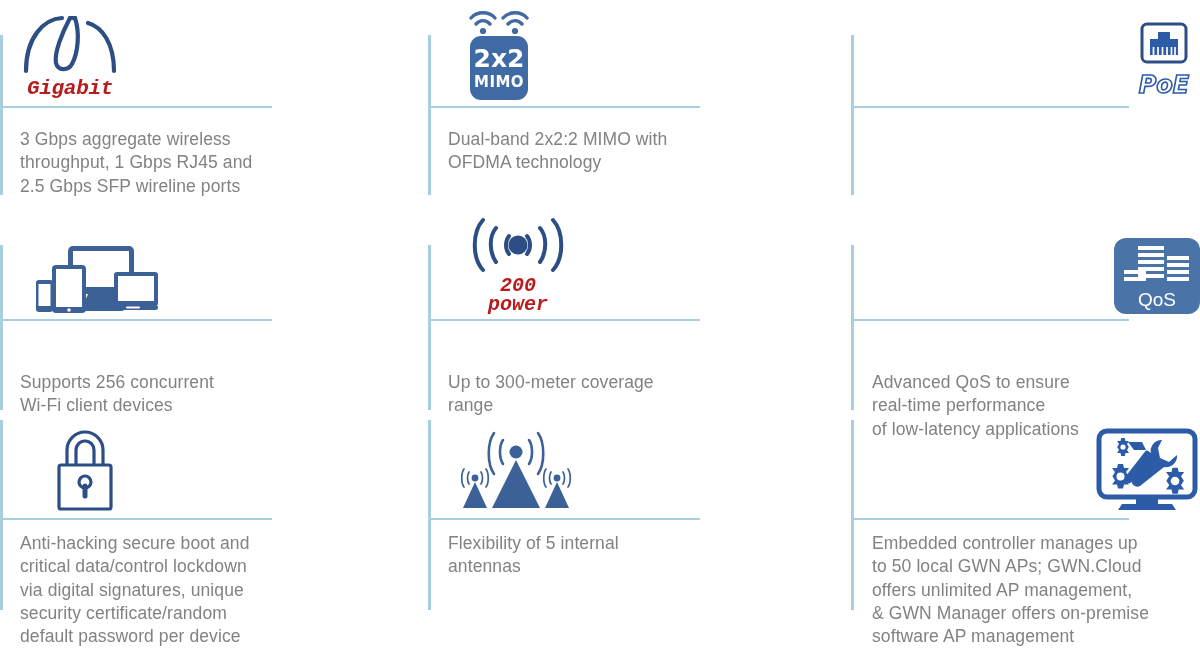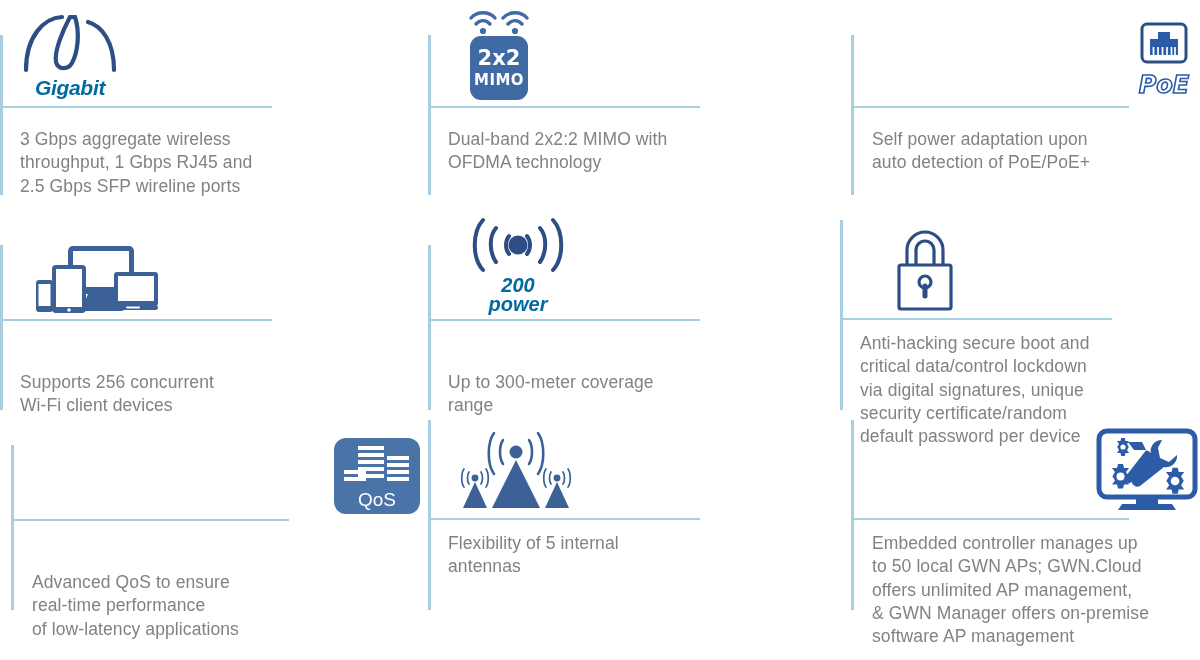--- a/index.html
+++ b/index.html
@@ -97,42 +97,42 @@
   .c2 .h-rule { left: 8px; }
   .c2 .icon-area { left: 26px; }
   .c2 .desc { left: 28px; }
 
   .c3 .v-rule { left: 11px; }
   .c3 .h-rule { left: 11px; }
   .c3 .icon-area { left: 30px; justify-content: flex-end; }
   .c3 .desc { left: 32px; }
 
   .logo-text {
-    font-family: Liberation Sans, sans-serif;
+    font-family: Liberation Mono, monospace;
     font-weight: bold;
     font-style: italic;
-    color: #0369a1;
+    color: #b91c1c;
   }
   .gigabit-word { font-size: 21px; letter-spacing: -0.3px; margin-top: 2px; }
 
   .mimo-box {
     background: #3f6aa3;
     border-radius: 11px;
     width: 58px;
     height: 64px;
     display: flex;
     flex-direction: column;
     align-items: center;
     justify-content: center;
     color: #ffffff;
   }
   .mimo-big {
     font-family: "DejaVu Sans", sans-serif;
     font-weight: bold;
-    font-size: 21px;
+    font-size: 25px;
     line-height: 1;
   }
   .mimo-small {
     font-family: "DejaVu Sans", sans-serif;
     font-weight: bold;
     font-size: 15px;
     line-height: 1;
     margin-top: 4px;
     letter-spacing: 0.4px;
   }
@@ -223,22 +223,20 @@
             <line x1="27" y1="25" x2="27" y2="33"></line>
             <line x1="31.5" y1="25" x2="31.5" y2="33"></line>
             <line x1="35" y1="25" x2="35" y2="33"></line>
           </g>
         </svg>
         <svg width="72" height="30" viewBox="0 0 72 30" style="margin-top:2px;">
           <text x="36" y="23" text-anchor="middle" font-family="DejaVu Sans, sans-serif" font-size="24" font-weight="bold" font-style="italic" fill="none" stroke="#2c5ba8" stroke-width="1.6">PoE</text>
         </svg>
       </div>
     </div>
-    <div class="desc">Self power adaptation upon
-auto detection of PoE/PoE+</div>
   </div>
 
   <div class="cell r2 c1">
     <div class="v-rule"></div>
     <div class="h-rule"></div>
     <div class="icon-area">
       <div class="icon-wrap" style="padding-left:18px;">
         <svg width="122" height="72" viewBox="0 0 122 72">
           <g fill="#3b6196">
 
@@ -281,43 +279,20 @@
             <path d="M61 20 C65 25, 65 33, 61 38"></path>
           </g>
           <circle cx="52" cy="29" r="9.5" fill="#2c4e84"></circle>
         </svg>
         <div class="logo-text m300">200</div>
         <div class="logo-text mtr">power</div>
       </div>
     </div>
     <div class="desc">Up to 300-meter coverage
 range</div>
-  </div>
-
-  <div class="cell r3 c1">
-    <div class="v-rule"></div>
-    <div class="h-rule"></div>
-    <div class="icon-area">
-      <div class="icon-wrap" style="padding-left:36px;">
-        <svg width="62" height="84" viewBox="0 0 62 84">
-          <g fill="none" stroke="#2c4e84" stroke-width="3.2">
-            <path d="M13 38 L13 22 A18 18 0 0 1 49 22 L49 38"></path>
-            <path d="M22 38 L22 22 A9 9 0 0 1 40 22 L40 38"></path>
-            <rect x="5" y="37" width="52" height="44" rx="2" ry="2"></rect>
-            <circle cx="31" cy="54" r="6"></circle>
-            <path d="M31 58 L31 68" stroke-linecap="round" stroke-width="5"></path>
-          </g>
-        </svg>
-      </div>
-    </div>
-    <div class="desc">Anti-hacking secure boot and
-critical data/control lockdown
-via digital signatures, unique
-security certificate/random
-default password per device</div>
   </div>
 
   <div class="cell r2 c3">
     <div class="v-rule"></div>
     <div class="h-rule"></div>
     <div class="icon-area">
       <div class="icon-wrap" style="padding-left:22px;">
         <div class="qos-box">
           <svg width="86" height="56" viewBox="0 0 86 56">
             <g fill="#ffffff">
@@ -336,20 +311,43 @@
           </svg>
           <div class="qos-label">QoS</div>
         </div>
       </div>
     </div>
     <div class="desc">Advanced QoS to ensure
 real-time performance
 of low-latency applications</div>
   </div>
 
+  <div class="cell r3 c1">
+    <div class="v-rule"></div>
+    <div class="h-rule"></div>
+    <div class="icon-area">
+      <div class="icon-wrap" style="padding-left:36px;">
+        <svg width="62" height="84" viewBox="0 0 62 84">
+          <g fill="none" stroke="#2c4e84" stroke-width="3.2">
+            <path d="M13 38 L13 22 A18 18 0 0 1 49 22 L49 38"></path>
+            <path d="M22 38 L22 22 A9 9 0 0 1 40 22 L40 38"></path>
+            <rect x="5" y="37" width="52" height="44" rx="2" ry="2"></rect>
+            <circle cx="31" cy="54" r="6"></circle>
+            <path d="M31 58 L31 68" stroke-linecap="round" stroke-width="5"></path>
+          </g>
+        </svg>
+      </div>
+    </div>
+    <div class="desc">Anti-hacking secure boot and
+critical data/control lockdown
+via digital signatures, unique
+security certificate/random
+default password per device</div>
+  </div>
+
   <div class="cell r3 c2">
     <div class="v-rule"></div>
     <div class="h-rule"></div>
     <div class="icon-area">
       <div class="icon-wrap" style="padding-left:2px;">
         <svg width="136" height="86" viewBox="0 0 136 86">
 
           <g fill="none" stroke="#3b6196" stroke-width="2.6" stroke-linecap="round">
             <path d="M55 14 C51 20, 51 32, 55 38"></path>
             <path d="M81 14 C85 20, 85 32, 81 38"></path>

